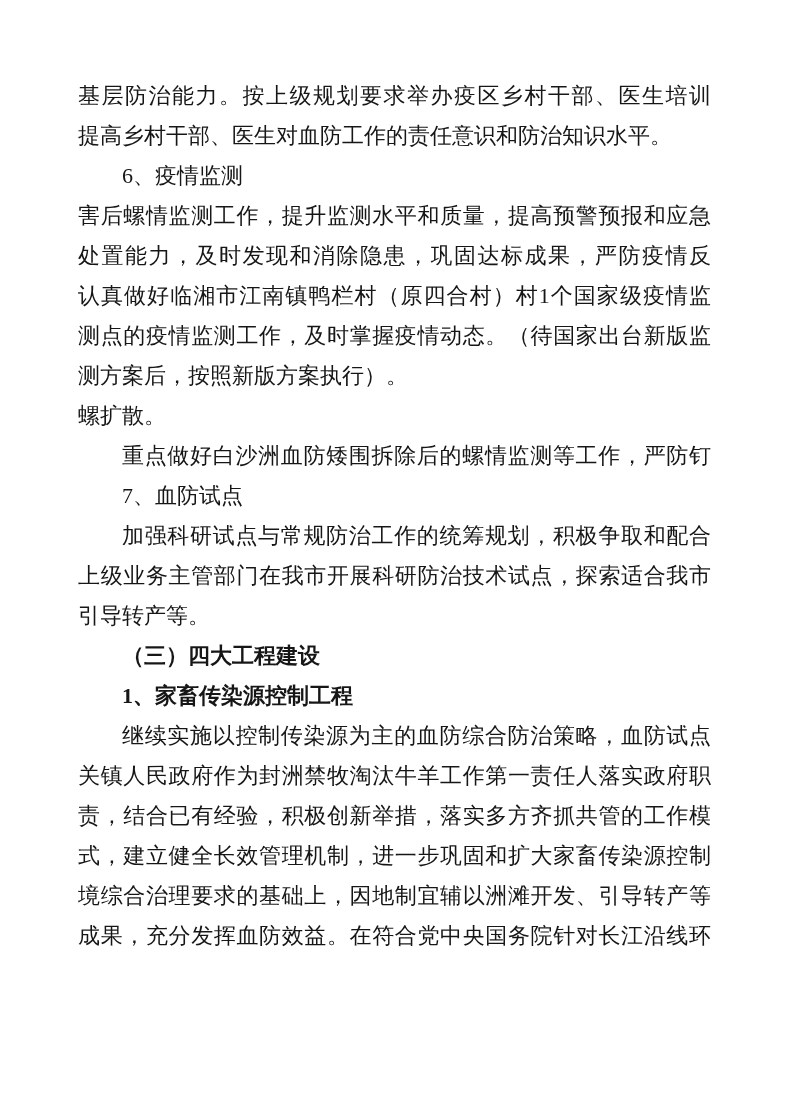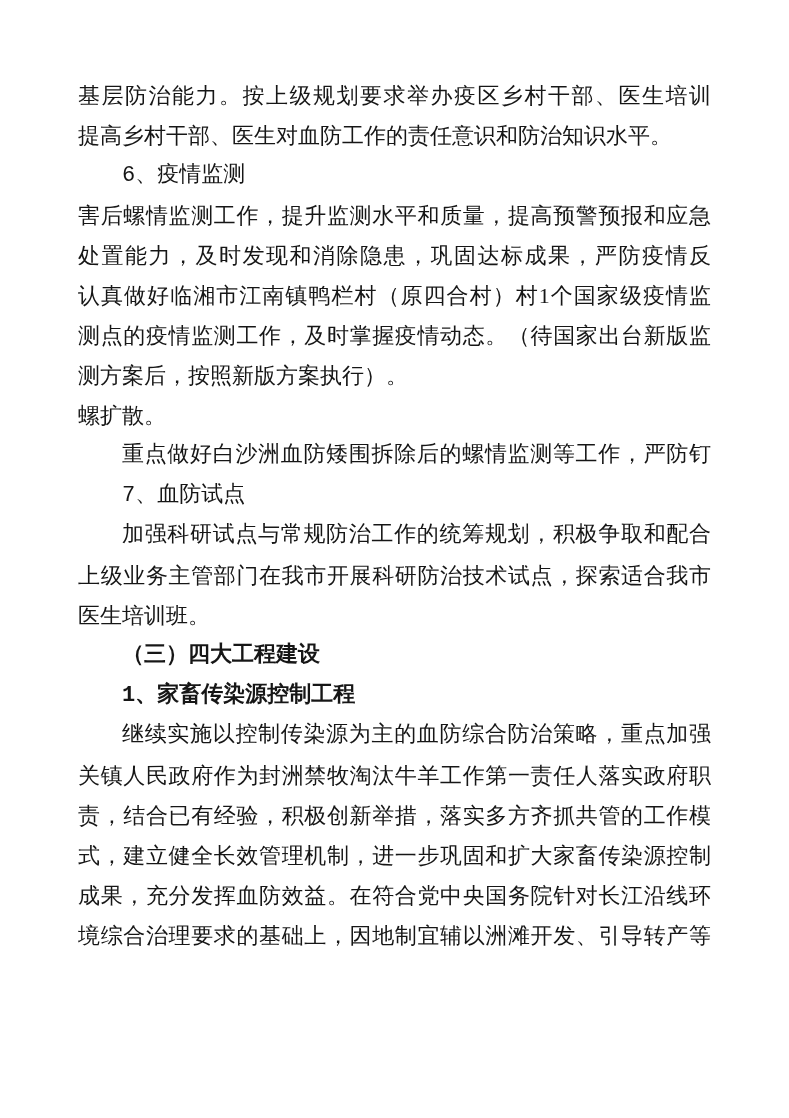--- a/index.html
+++ b/index.html
@@ -27,21 +27,20 @@
     font-size: 22px;
     color: #161616;
     overflow: hidden;
   }
   .just {
     text-align: justify;
     text-align-last: justify;
   }
   .ind {
     text-indent: 2em;
-    font-family: Liberation Mono, monospace;
   }
   .bold {
     font-weight: bold;
   }
 </style>
 </head>
 <body>
 
 <div class="page">
   <div class="content">
@@ -51,23 +50,23 @@
     <div class="ln just">害后螺情监测工作，提升监测水平和质量，提高预警预报和应急</div>
     <div class="ln just">处置能力，及时发现和消除隐患，巩固达标成果，严防疫情反弹。</div>
     <div class="ln just">认真做好临湘市江南镇鸭栏村（原四合村）村1个国家级疫情监</div>
     <div class="ln just">测点的疫情监测工作，及时掌握疫情动态。（待国家出台新版监</div>
     <div class="ln">测方案后，按照新版方案执行）。</div>
     <div class="ln">螺扩散。</div>
     <div class="ln ind just">重点做好白沙洲血防矮围拆除后的螺情监测等工作，严防钉</div>
     <div class="ln ind">7、血防试点</div>
     <div class="ln ind just">加强科研试点与常规防治工作的统筹规划，积极争取和配合</div>
     <div class="ln just">上级业务主管部门在我市开展科研防治技术试点，探索适合我市</div>
-    <div class="ln">医生培训班。</div>
+    <div class="ln">引导转产等。</div>
     <div class="ln ind bold">（三）四大工程建设</div>
     <div class="ln ind bold">1、家畜传染源控制工程</div>
-    <div class="ln ind just">继续实施以控制传染源为主的血防综合防治策略，重点加强</div>
+    <div class="ln ind just">继续实施以控制传染源为主的血防综合防治策略，血防试点</div>
     <div class="ln just">关镇人民政府作为封洲禁牧淘汰牛羊工作第一责任人落实政府职</div>
     <div class="ln just">责，结合已有经验，积极创新举措，落实多方齐抓共管的工作模</div>
     <div class="ln just">式，建立健全长效管理机制，进一步巩固和扩大家畜传染源控制</div>
+    <div class="ln just">境综合治理要求的基础上，因地制宜辅以洲滩开发、引导转产等</div>
     <div class="ln just">成果，充分发挥血防效益。在符合党中央国务院针对长江沿线环</div>
-    <div class="ln just">境综合治理要求的基础上，因地制宜辅以洲滩开发、引导转产等</div>
   </div>
 </div>
 
 </body></html>

